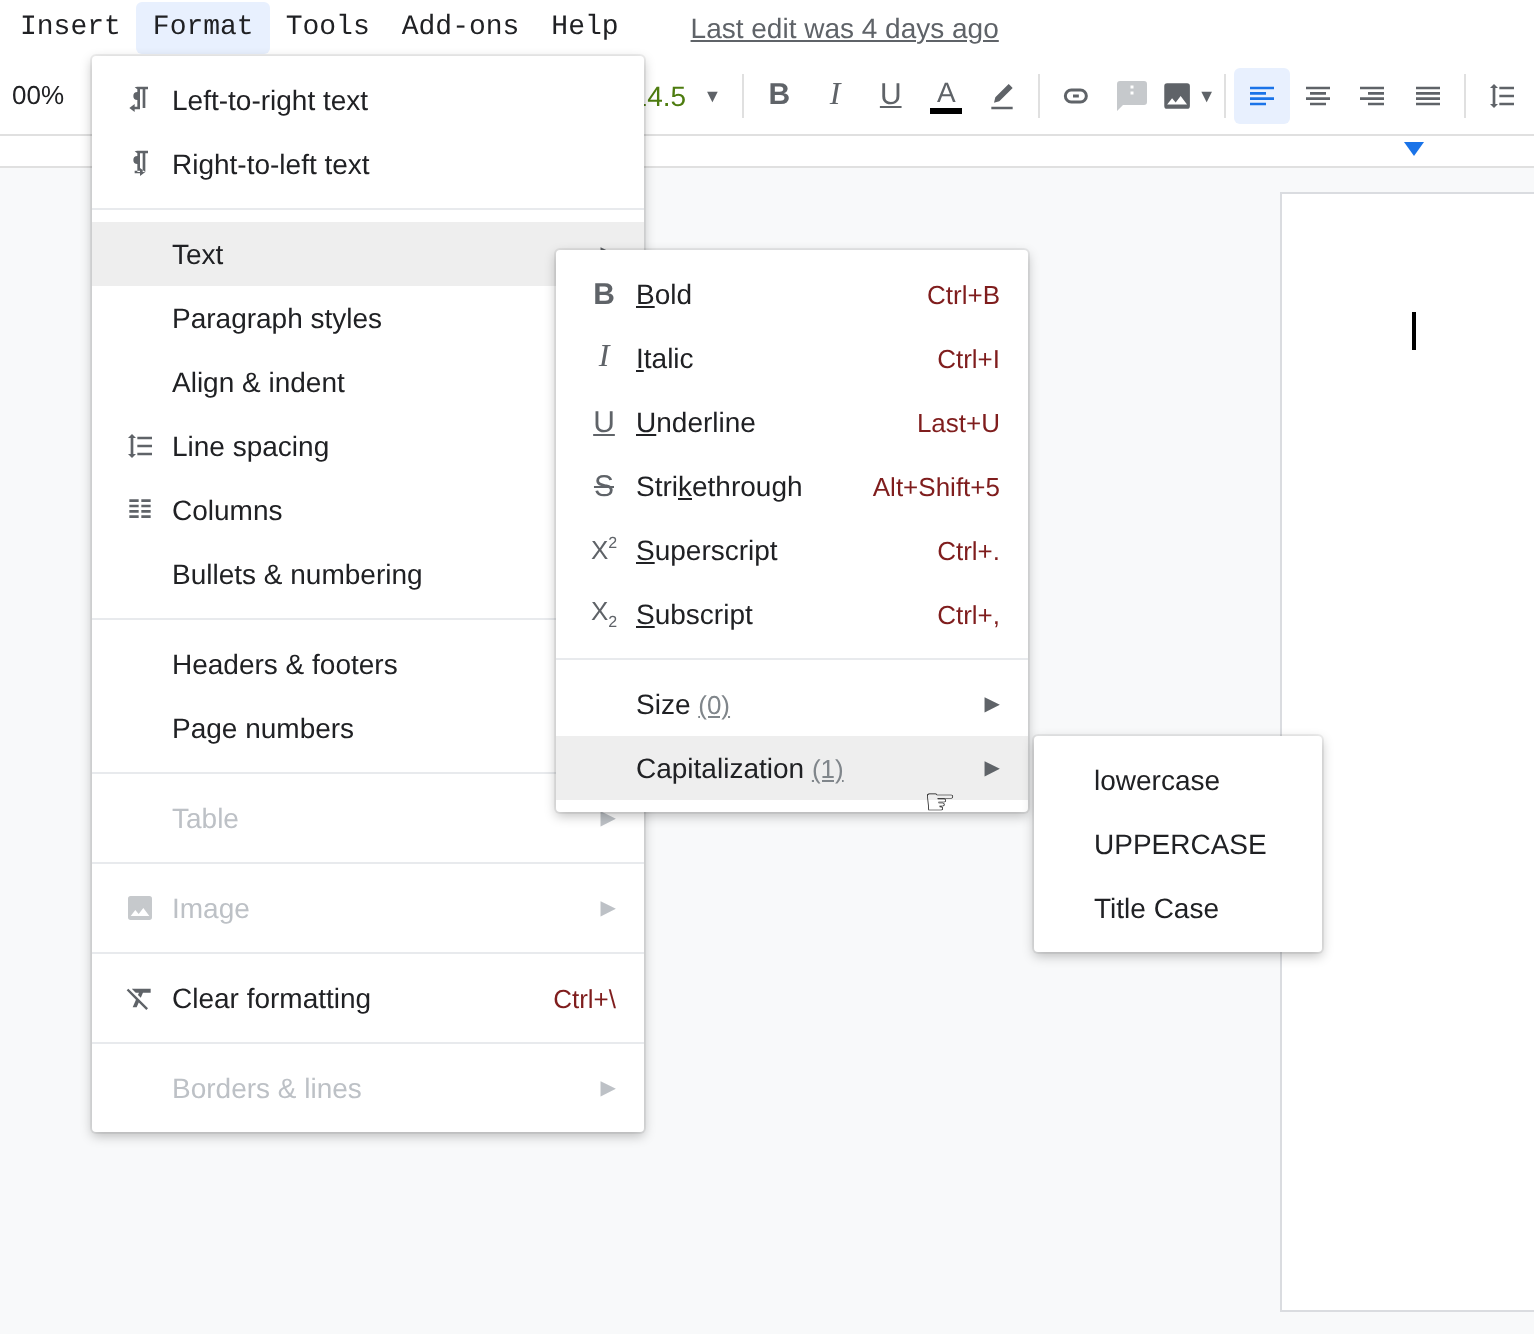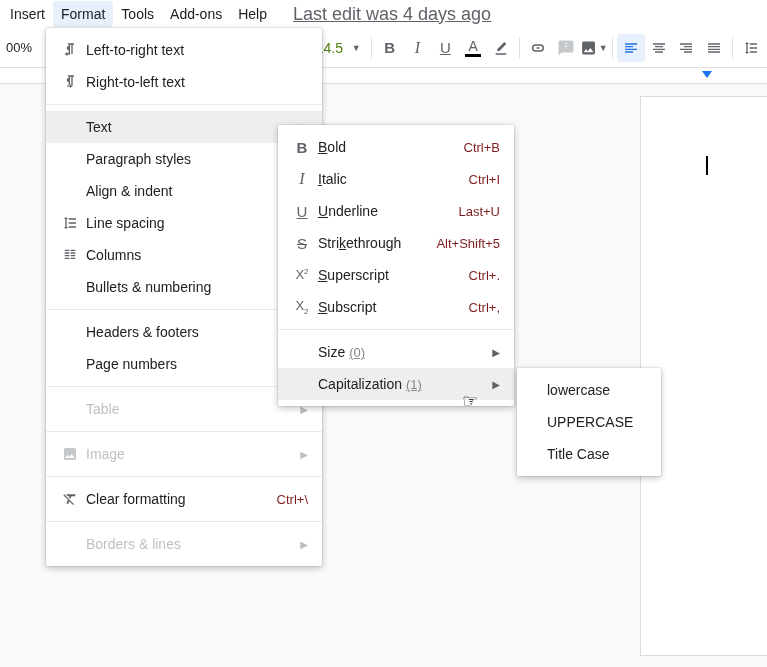--- a/index.html
+++ b/index.html
@@ -21,26 +21,27 @@
     padding: 0 0 0 2px;
     border-bottom: 0px;
     gap: 0;
   }
   .menubar-item {
     padding: 5px 8px;
     font-size: 14px;
     color: #202124;
     cursor: pointer;
     border-radius: 3px;
+    font-family: Liberation Mono, monospace;
   }
   .menubar-item.active { background: #e8f0fe; }
   .last-edit {
-    margin-left: 18px;
+    margin-left: 28px;
     color: #5f6368;
-    font-size: 18px;
+    font-size: 14px;
     text-decoration: underline;
     cursor: pointer;
   }
   .toolbar {
     display: flex;
     align-items: center;
     height: 40px;
     padding: 0 2px;
     border-bottom: 1px solid #e0e0e0;
     gap: 0;

